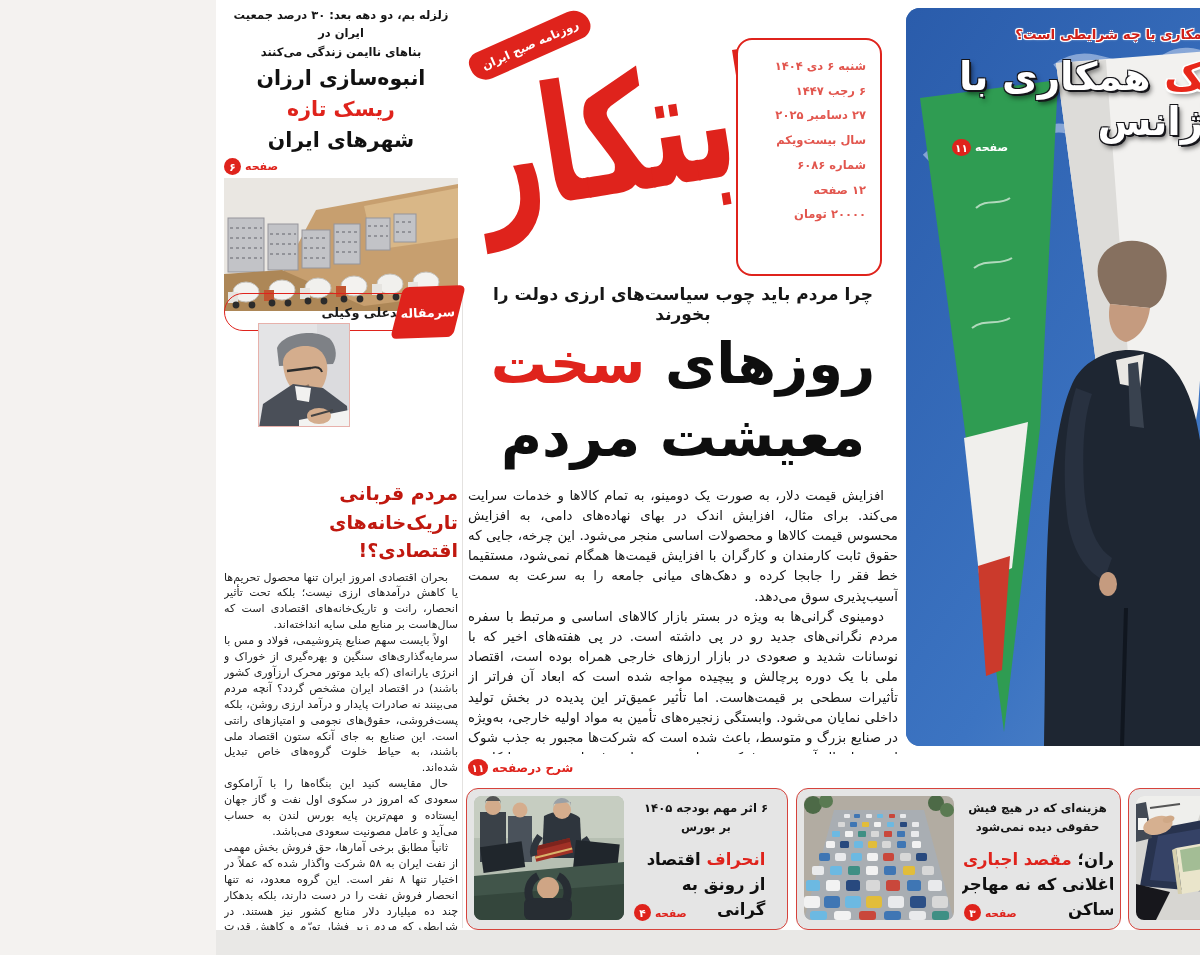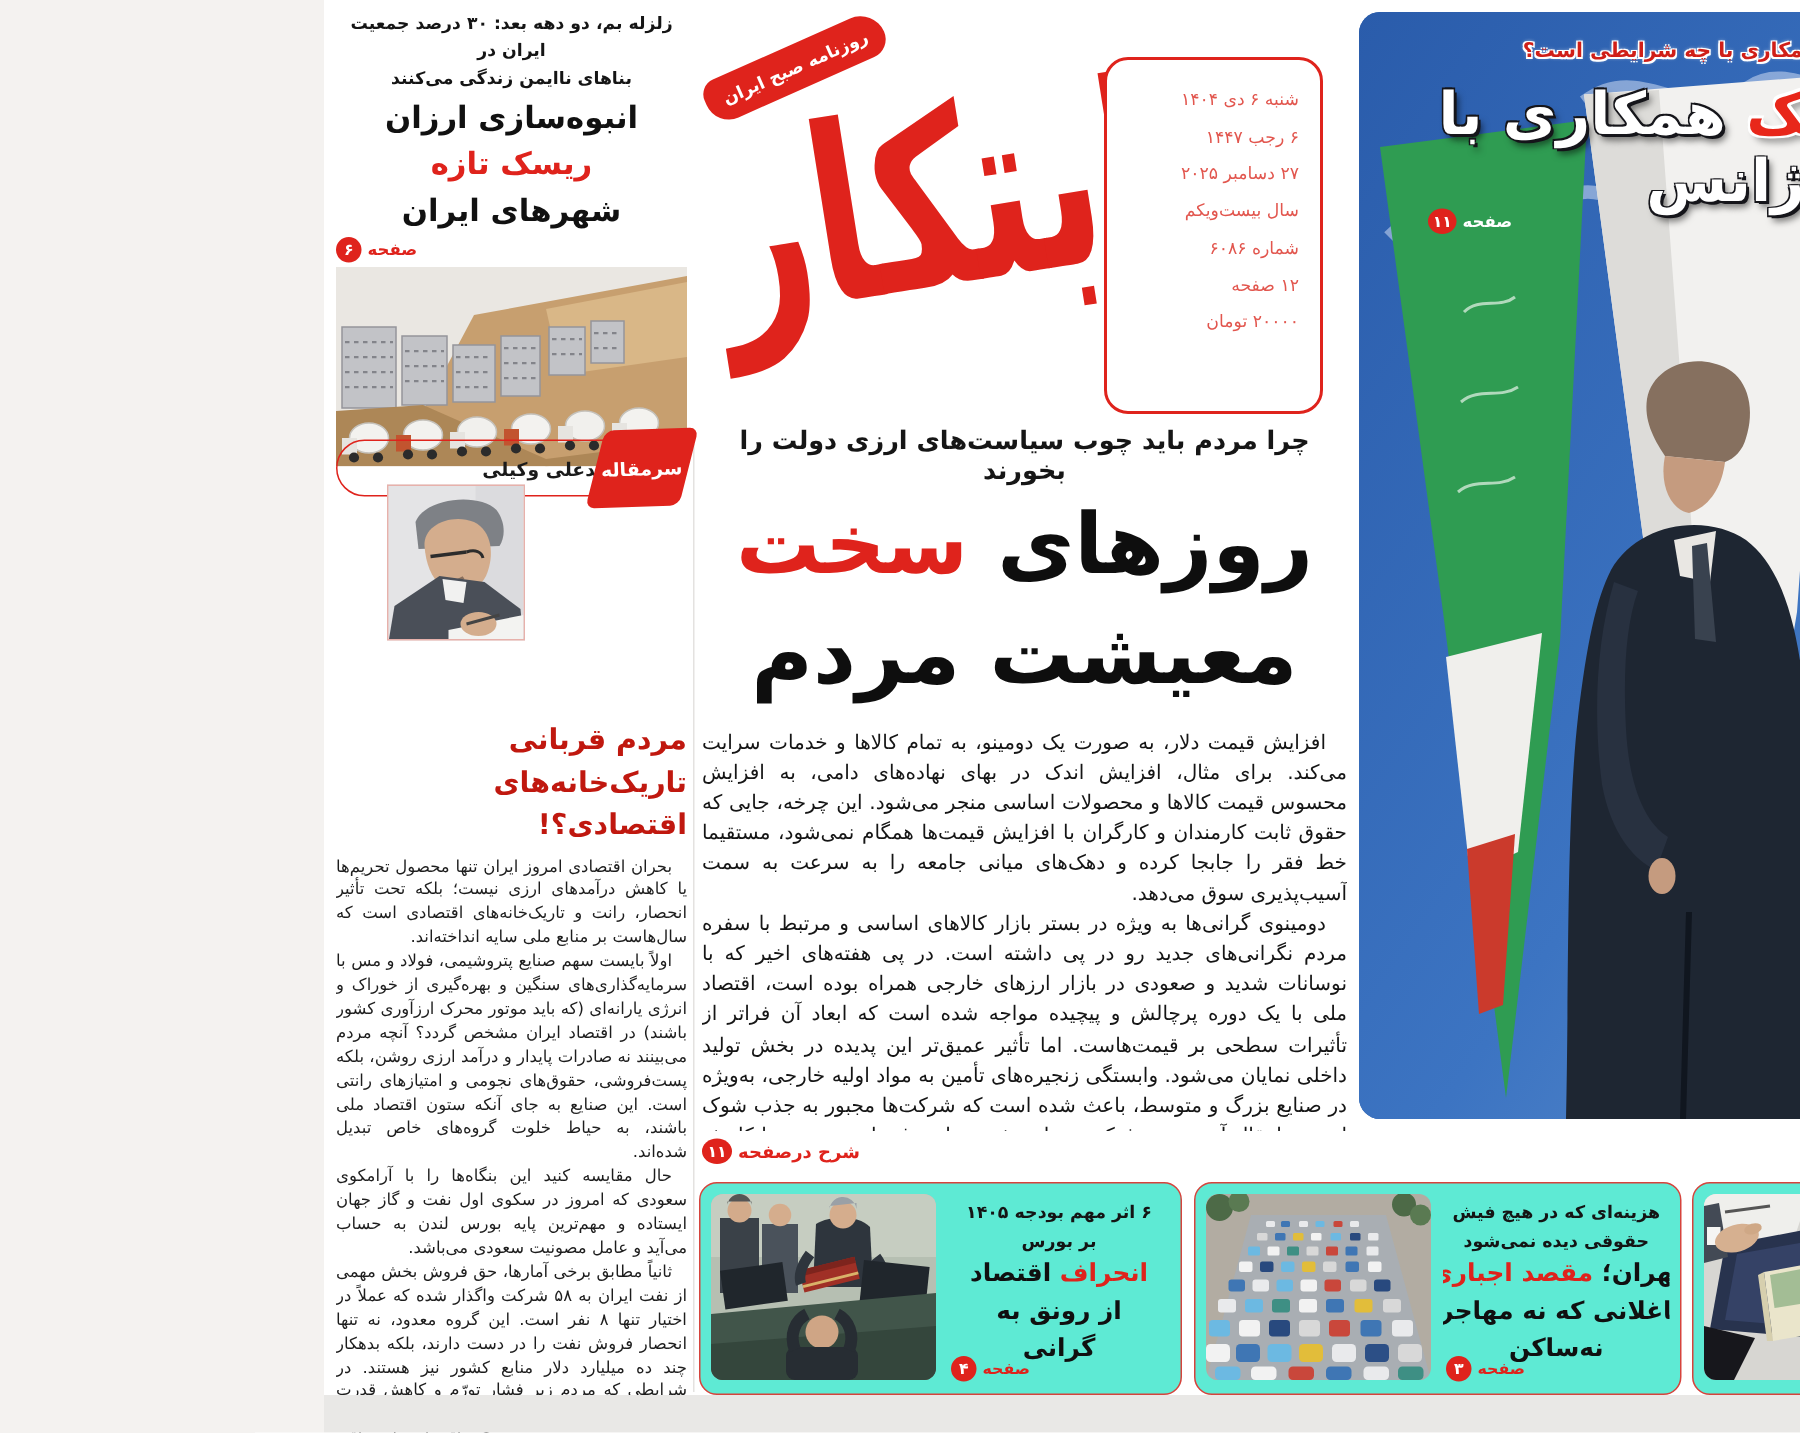--- a/index.html
+++ b/index.html
@@ -37,21 +37,21 @@
   .ed-body p{text-indent:10px}
 
   
   .masthead-logo{position:absolute;left:238px;top:10px;width:340px;height:250px;display:flex;align-items:center;
     justify-content:center;pointer-events:none}
   .masthead-logo span{font-size:112px;font-weight:bold;color:#df231c;transform:rotate(-9deg) scaleY(1.45);display:block}
   .masthead-tagline{position:absolute;left:250px;top:30px;background:#df231c;color:#fff;font-size:11.5px;font-weight:bold;
     padding:8px 12px;border-radius:20px 32px 24px 30px;transform:rotate(-24deg);z-index:3;white-space:nowrap}
   .date-box{position:absolute;left:520px;top:38px;width:146px;height:238px;border:2px solid #df231c;border-radius:16px;
     padding:14px 14px;background:#fff;z-index:2}
-  .date-box div{font-size:11.5px;color:#e2564e;line-height:2.15;text-align:right;font-weight:400;white-space:nowrap}
+  .date-box div{font-size:11.5px;color:#e2564e;line-height:2.15;text-align:right;font-weight:700;white-space:nowrap}
 
   
   .main-story{position:absolute;left:252px;top:284px;width:430px;height:478px}
   .ms-kicker{text-align:center;font-size:17px;font-weight:bold;color:#161616}
   .ms-headline{text-align:center;font-weight:bold;line-height:1.3;font-size:56px;margin-top:4px;color:#0e0e0e}
   .ms-body{margin-top:12px;font-size:13.35px;line-height:20.2px;text-align:justify;color:#151515;height:268px;overflow:hidden}
   .ms-body p{text-indent:14px}
   .ms-more{margin-top:3px}
   .ms-more .lbl{font-size:12px}
   .ms-more .num{min-width:20px}
@@ -66,26 +66,26 @@
   .lp-headline .red{color:#e8271a;
     text-shadow:1.5px 1.5px 0 #fff,-1.5px -1.5px 0 #fff,1.5px -1.5px 0 #fff,-1.5px 1.5px 0 #fff,3px 4px 5px rgba(0,0,0,.4)}
   .lp-badge{position:absolute;top:128px;left:46px;z-index:4}
   .lp-badge .lbl{color:#fff;font-size:11px}
   .lp-badge .num{min-width:19px}
 
   .edge-ribbon{position:absolute;left:1185px;top:448px;width:15px;height:64px;background:#e2737c;
     clip-path:polygon(100% 0,20% 18%,0 50%,20% 82%,100% 100%)}
 
   
-  .bx{position:absolute;top:788px;height:142px;border:1.6px solid #d6433c;border-radius:12px;background:#5eead4;
+  .bx{position:absolute;top:788px;height:142px;border:1.6px solid #d6433c;border-radius:12px;background:#e5e5e5;
     padding:7px;display:flex;gap:8px}
   .bx-text{flex:1;position:relative;display:flex;flex-direction:column;align-items:center;padding-top:3px;overflow:hidden}
   .bx-photo{border-radius:8px;overflow:hidden;flex-shrink:0;height:124px}
   .bx-kicker{font-size:11.6px;font-weight:bold;line-height:1.6;text-align:center;color:#141414;white-space:nowrap}
-  .bx-headline{font-size:16.5px;font-weight:bold;line-height:1.5;text-align:center;margin-top:1px;color:#101010;white-space:nowrap}
+  .bx-headline{font-size:16.5px;font-weight:bold;line-height:1.5;margin-top:12px;color:#101010;white-space:nowrap}
   .bx-badge{position:absolute;bottom:1px;left:2px}
   .bx-badge .lbl{font-size:10.5px}
   .bx1{left:250px;width:322px}
   .bx2{left:580px;width:325px}
   .bx3{left:912px;width:281px}
 
   .bottom-strip{position:absolute;left:0;top:930px;width:1200px;height:25px;background:#e9e8e6}
 </style>
 </head>
 <body>

